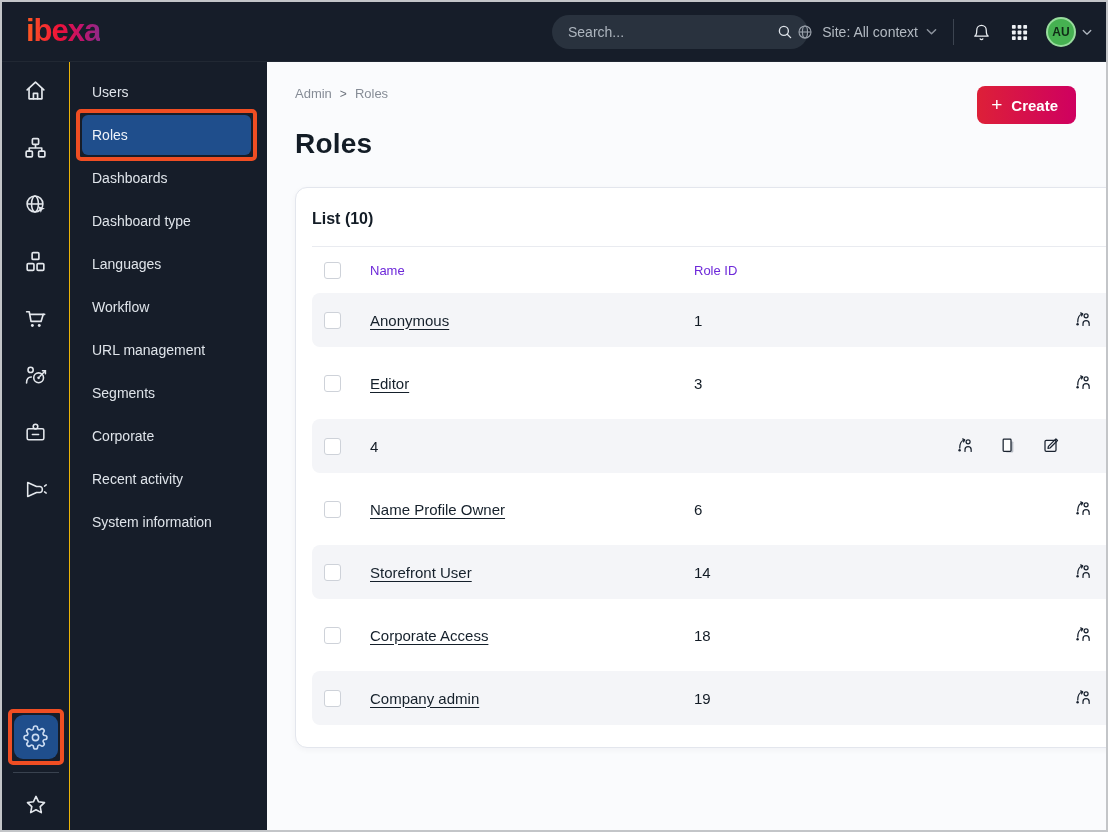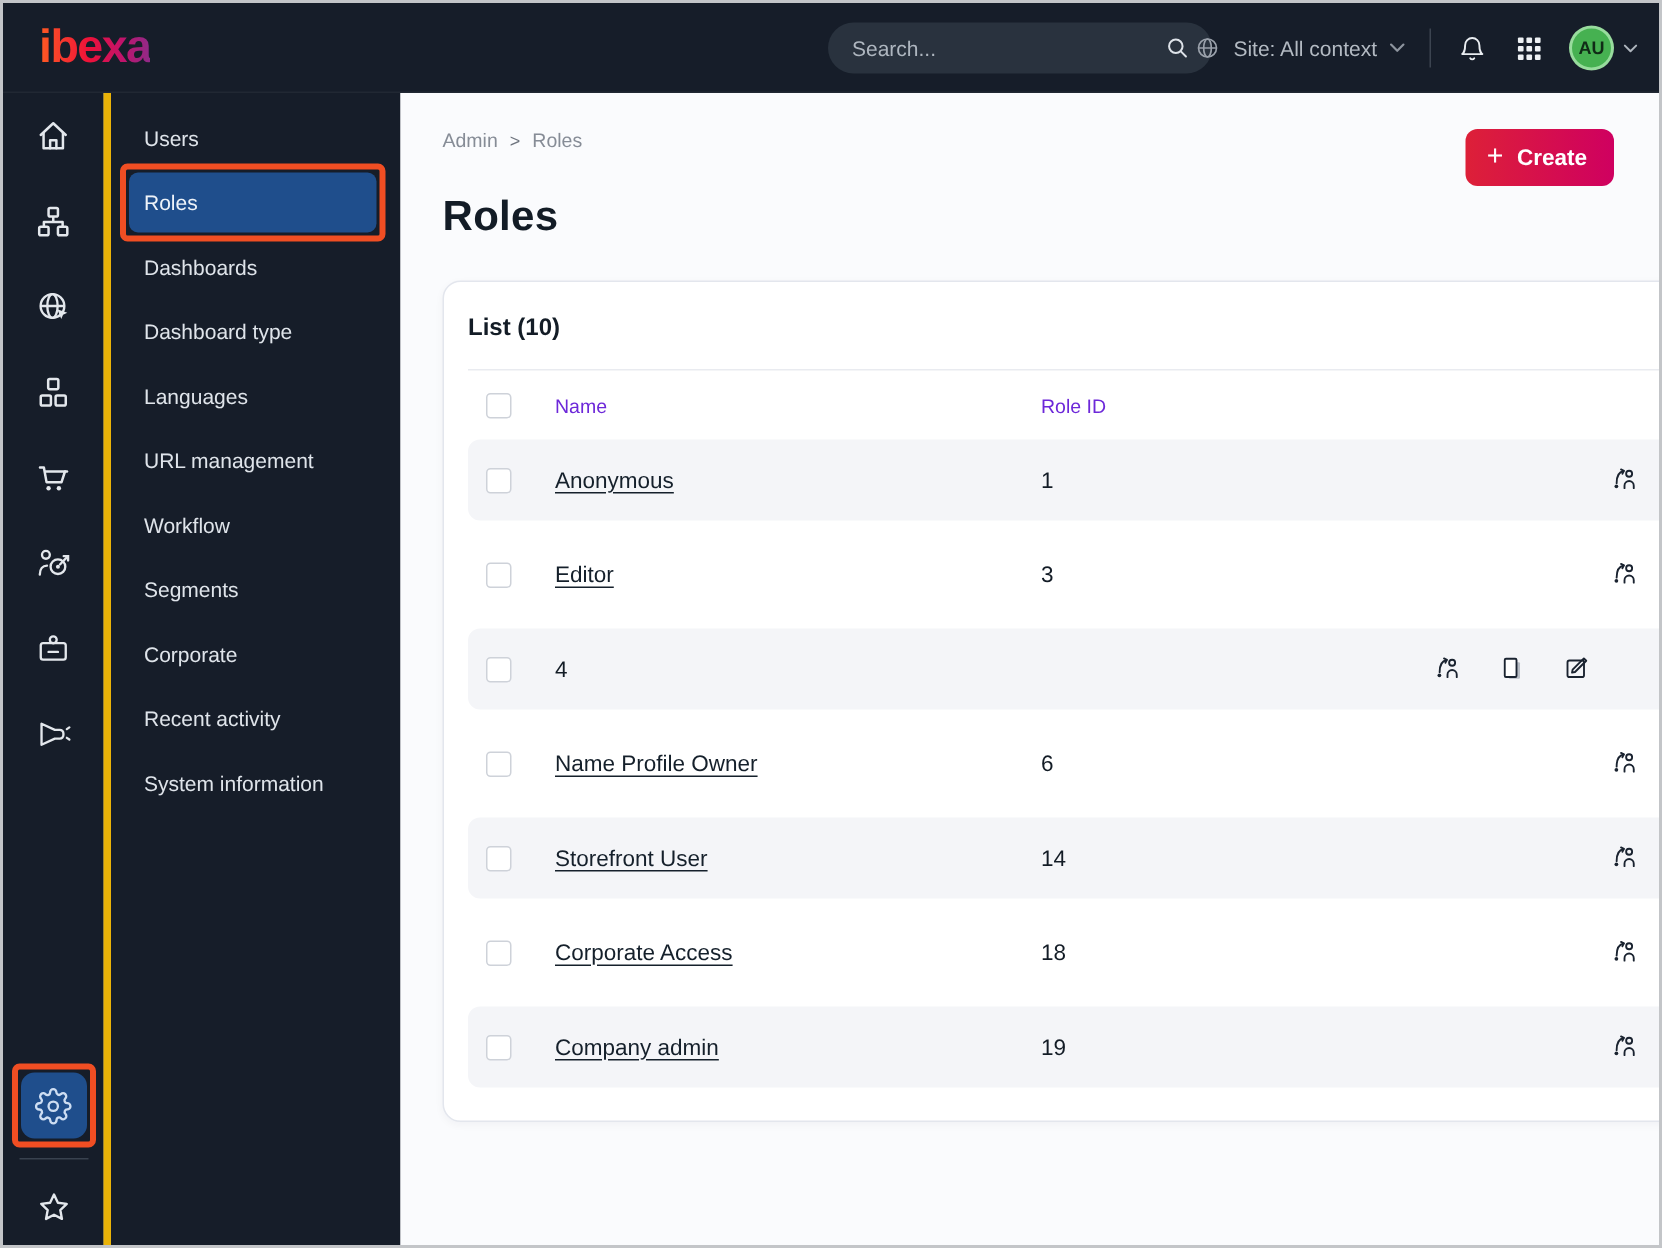--- a/index.html
+++ b/index.html
@@ -31,21 +31,21 @@
   .rail-btn { width:67px; height:57px; background:none; border:none; display:flex; align-items:center; justify-content:center;
               color:#e3e7ec; cursor:pointer; }
   .rail-bottom { margin-top:auto; display:flex; flex-direction:column; align-items:center; padding-bottom:8px; }
   .settings-wrap { position:relative; margin-bottom:13px; }
   .settings-box { width:44px; height:44px; border-radius:9px; background:#1f4e8c; border:none; display:flex; align-items:center;
                   justify-content:center; color:#cdddf2; cursor:pointer; }
   .annotation { position:absolute; inset:-6px; border:4px solid #f04e23; border-radius:5px; pointer-events:none; }
   .rail-divider { width:46px; height:1px; background:#39424f; margin-bottom:12px; }
 
   
-  .submenu { width:198px; background:#161d29; border-left:5px solid #eab308; flex-shrink:0; }
+  .submenu { width:198px; background:#161d29; border-left:1px solid #eab308; flex-shrink:0; }
   .submenu ul { list-style:none; margin-top:10px; }
   .submenu li { position:relative; height:40px; margin:0 16px 3px 12px; padding-left:10px; display:flex; align-items:center;
                 border-radius:6px; font-size:14px; color:#dfe4ea; cursor:pointer; }
   .submenu li.active { background:#1f4e8c; color:#eef3f9; }
 
   
   .main { flex:1; background:#fafbfd; padding:24px 28px 0 28px; position:relative; overflow:hidden; }
   .breadcrumb { display:flex; align-items:center; gap:8px; font-size:13px; color:#868c96; }
   .crumb-sep { color:#6e747e; font-size:12px; }
   .create-btn { position:absolute; right:30px; top:24px; height:38px; padding:0 18px 0 14px; border:none; border-radius:8px;
@@ -364,24 +364,24 @@
         <li>
             <span>Dashboards</span>
           </li>
         <li>
             <span>Dashboard type</span>
           </li>
         <li>
             <span>Languages</span>
           </li>
         <li>
+            <span>Workflow</span>
+          </li>
+        <li>
             <span>URL management</span>
-          </li>
-        <li>
-            <span>Workflow</span>
           </li>
         <li>
             <span>Segments</span>
           </li>
         <li>
             <span>Corporate</span>
           </li>
         <li>
             <span>Recent activity</span>
           </li>

